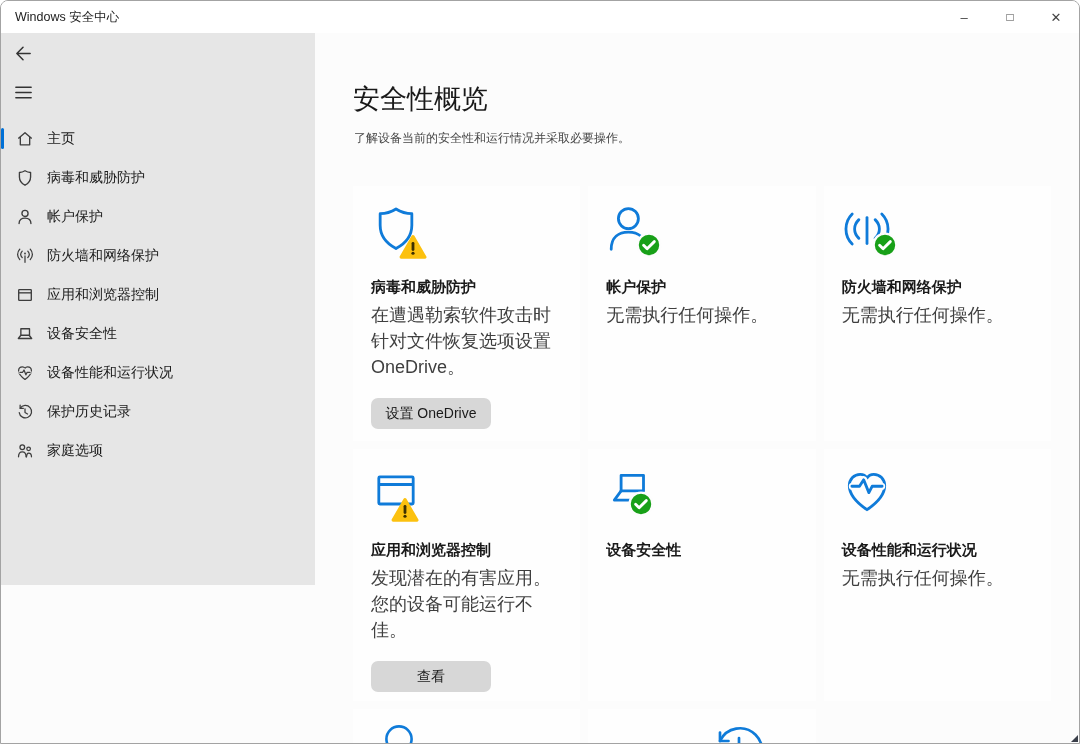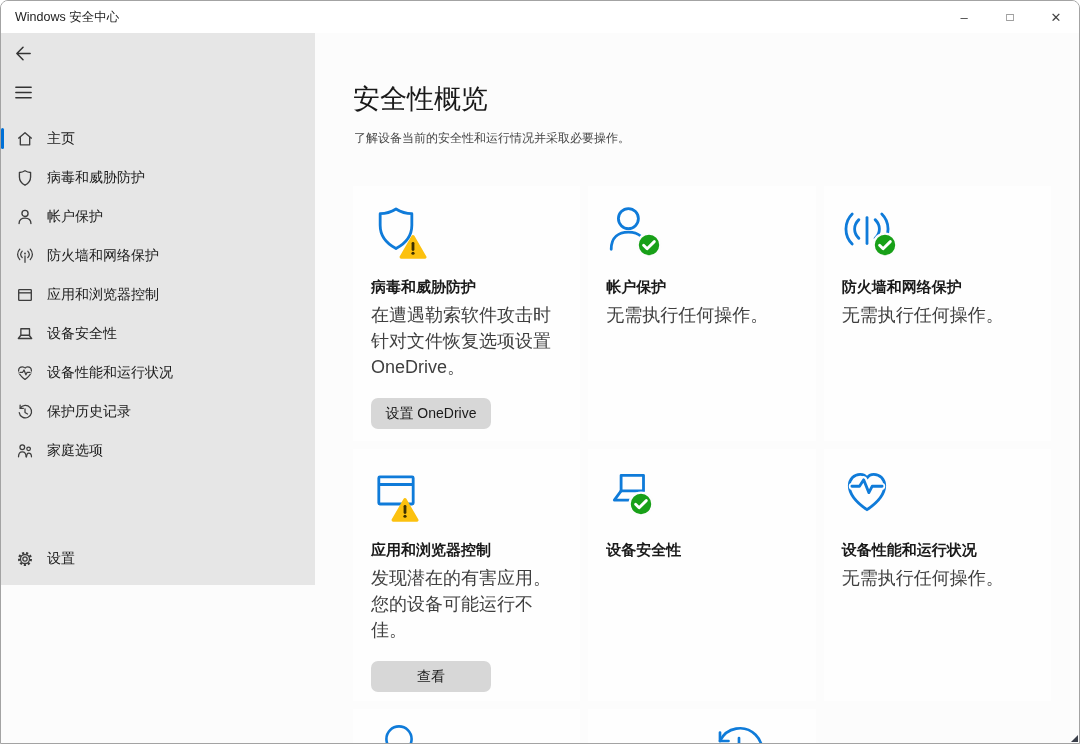--- a/index.html
+++ b/index.html
@@ -174,32 +174,20 @@
               <circle cx="7" cy="5.8" r="2.6"></circle>
               <path d="M2.8 16.5 C2.8 12.4 4.9 11 7 11 C9.1 11 11.2 12.4 11.2 16.5"></path>
               <circle cx="14" cy="7.6" r="2"></circle>
               <path d="M11.6 16.5 C11.9 13.3 12.9 12.3 14 12.3 C15.6 12.3 17.2 13.6 17.2 16.5"></path>
             </svg>
         </span>
         <span class="nav-label">家庭选项</span>
       </div>
     </div>
 
-    <div class="settings-item">
-      <div class="nav-item">
-        <span class="nav-icon">
-          <svg width="18" height="18" viewBox="0 0 20 20" fill="none" stroke="currentColor">
-              <circle cx="10" cy="10" r="6.6" stroke-width="2.4" stroke-dasharray="2.4 2.1"></circle>
-              <circle cx="10" cy="10" r="5" stroke-width="1.4"></circle>
-              <circle cx="10" cy="10" r="2.4" stroke-width="1.4"></circle>
-            </svg>
-        </span>
-        <span class="nav-label">设置</span>
-      </div>
-    </div>
   </div>
 
   <div class="content">
     <div class="page-title">安全性概览</div>
     <div class="page-subtitle">了解设备当前的安全性和运行情况并采取必要操作。</div>
 
     <div class="grid">
 
       <div class="card">
         <div class="card-icon">

